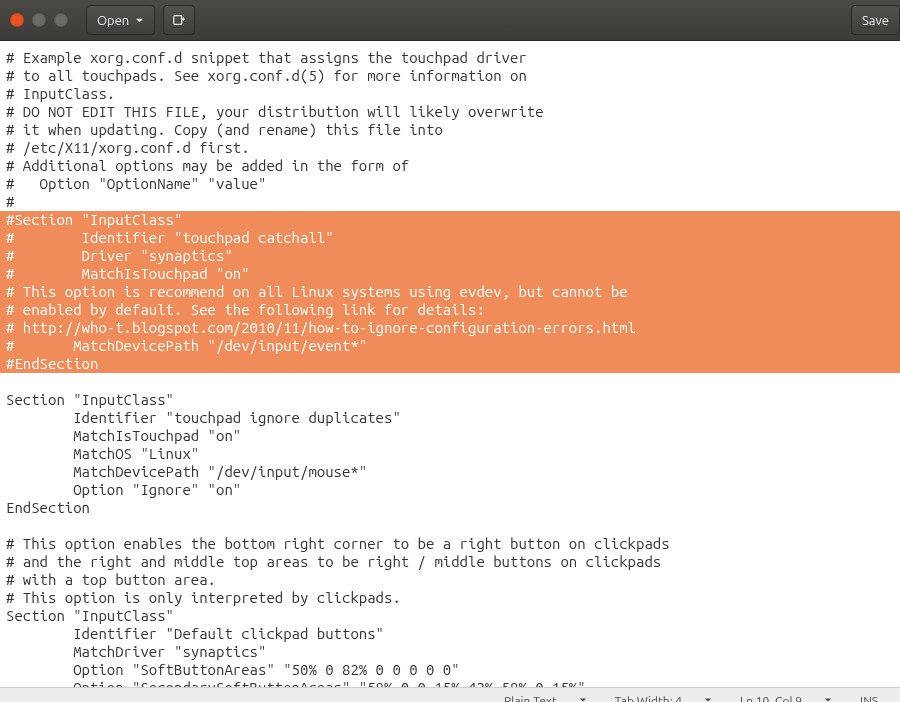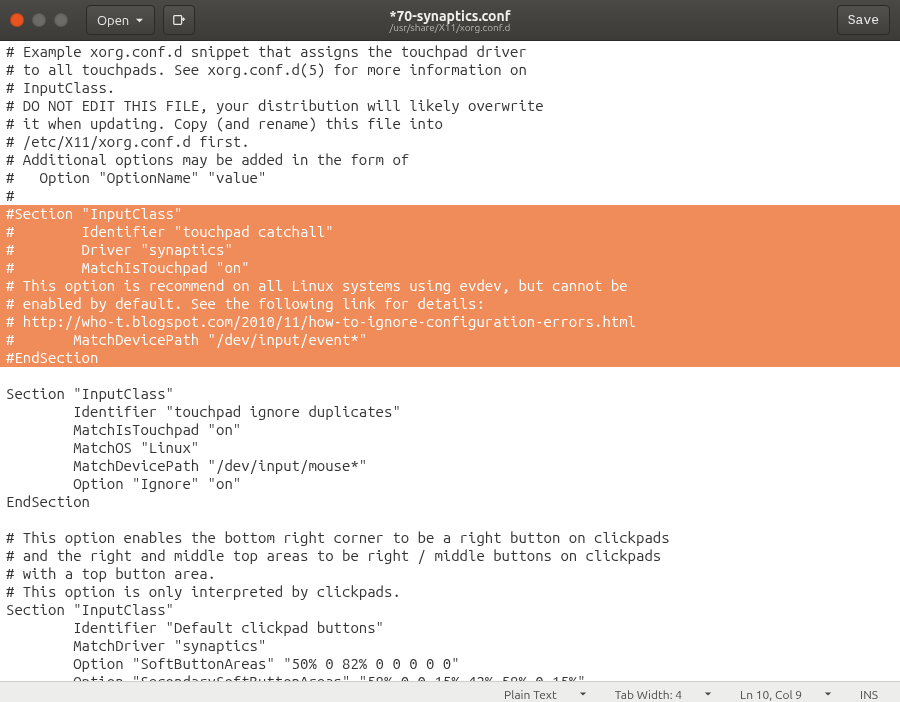--- a/index.html
+++ b/index.html
@@ -69,37 +69,35 @@
     font-size: 14px;
     font-weight: 600;
   }
   .title-sub {
     color: #b7b5b0;
     font-size: 10px;
     margin-top: -2px;
   }
   .toolbar-right {
     margin-left: auto;
-    padding-right: 10px;
-    font-family: Liberation Mono, monospace;
   }
 
   
   .editor {
     height: 638px;
     overflow: hidden;
     background: #ffffff;
     font-family: "Ubuntu Mono", "DejaVu Sans Mono", monospace;
     font-size: 15px;
     line-height: 18px;
     white-space: pre;
     color: #333;
     position: relative;
     padding-left: 6px;
-    padding-top: 2px;
+    padding-top: 8px;
   }
   .editor .line { height: 18px; }
   .editor .line.sel {
     background: #f08c5a;
     color: #ffffff;
     margin-left: -6px;
     padding-left: 6px;
     width: calc(100% + 6px);
   }
 
@@ -144,24 +142,20 @@
         </svg>
     </div>
     <div class="btn icononly">
       <svg width="14" height="14" viewBox="0 0 16 16">
         <rect x="2" y="3" width="9" height="10" rx="1" fill="none" stroke="#eaeaea" stroke-width="1.4"></rect>
         <path d="M11 7 h4 M13 5 v4" stroke="#eaeaea" stroke-width="1.4"></path>
       </svg>
     </div>
   </div>
 
-  <div class="title-center">
-    <div class="title-main">*70-synaptics.conf</div>
-    <div class="title-sub">/usr/share/X11/xorg.conf.d</div>
-  </div>
 
   <div class="toolbar-right">
     <div class="btn">
       <span>Save</span>
     </div>
   </div>
 </div>
 
 <div class="editor" id="editor"><div class="line"># Example xorg.conf.d snippet that assigns the touchpad driver</div><div class="line"># to all touchpads. See xorg.conf.d(5) for more information on</div><div class="line"># InputClass.</div><div class="line"># DO NOT EDIT THIS FILE, your distribution will likely overwrite</div><div class="line"># it when updating. Copy (and rename) this file into</div><div class="line"># /etc/X11/xorg.conf.d first.</div><div class="line"># Additional options may be added in the form of</div><div class="line">#   Option "OptionName" "value"</div><div class="line">#</div><div class="line sel">#Section "InputClass"</div><div class="line sel">#        Identifier "touchpad catchall"</div><div class="line sel">#        Driver "synaptics"</div><div class="line sel">#        MatchIsTouchpad "on"</div><div class="line sel"># This option is recommend on all Linux systems using evdev, but cannot be</div><div class="line sel"># enabled by default. See the following link for details:</div><div class="line sel"># http://who-t.blogspot.com/2010/11/how-to-ignore-configuration-errors.html</div><div class="line sel">#       MatchDevicePath "/dev/input/event*"</div><div class="line sel">#EndSection</div><div class="line"></div><div class="line">Section "InputClass"</div><div class="line">        Identifier "touchpad ignore duplicates"</div><div class="line">        MatchIsTouchpad "on"</div><div class="line">        MatchOS "Linux"</div><div class="line">        MatchDevicePath "/dev/input/mouse*"</div><div class="line">        Option "Ignore" "on"</div><div class="line">EndSection</div><div class="line"></div><div class="line"># This option enables the bottom right corner to be a right button on clickpads</div><div class="line"># and the right and middle top areas to be right / middle buttons on clickpads</div><div class="line"># with a top button area.</div><div class="line"># This option is only interpreted by clickpads.</div><div class="line">Section "InputClass"</div><div class="line">        Identifier "Default clickpad buttons"</div><div class="line">        MatchDriver "synaptics"</div><div class="line">        Option "SoftButtonAreas" "50% 0 82% 0 0 0 0 0"</div><div class="line">        Option "SecondarySoftButtonAreas" "58% 0 0 15% 42% 58% 0 15%"</div></div>
 

